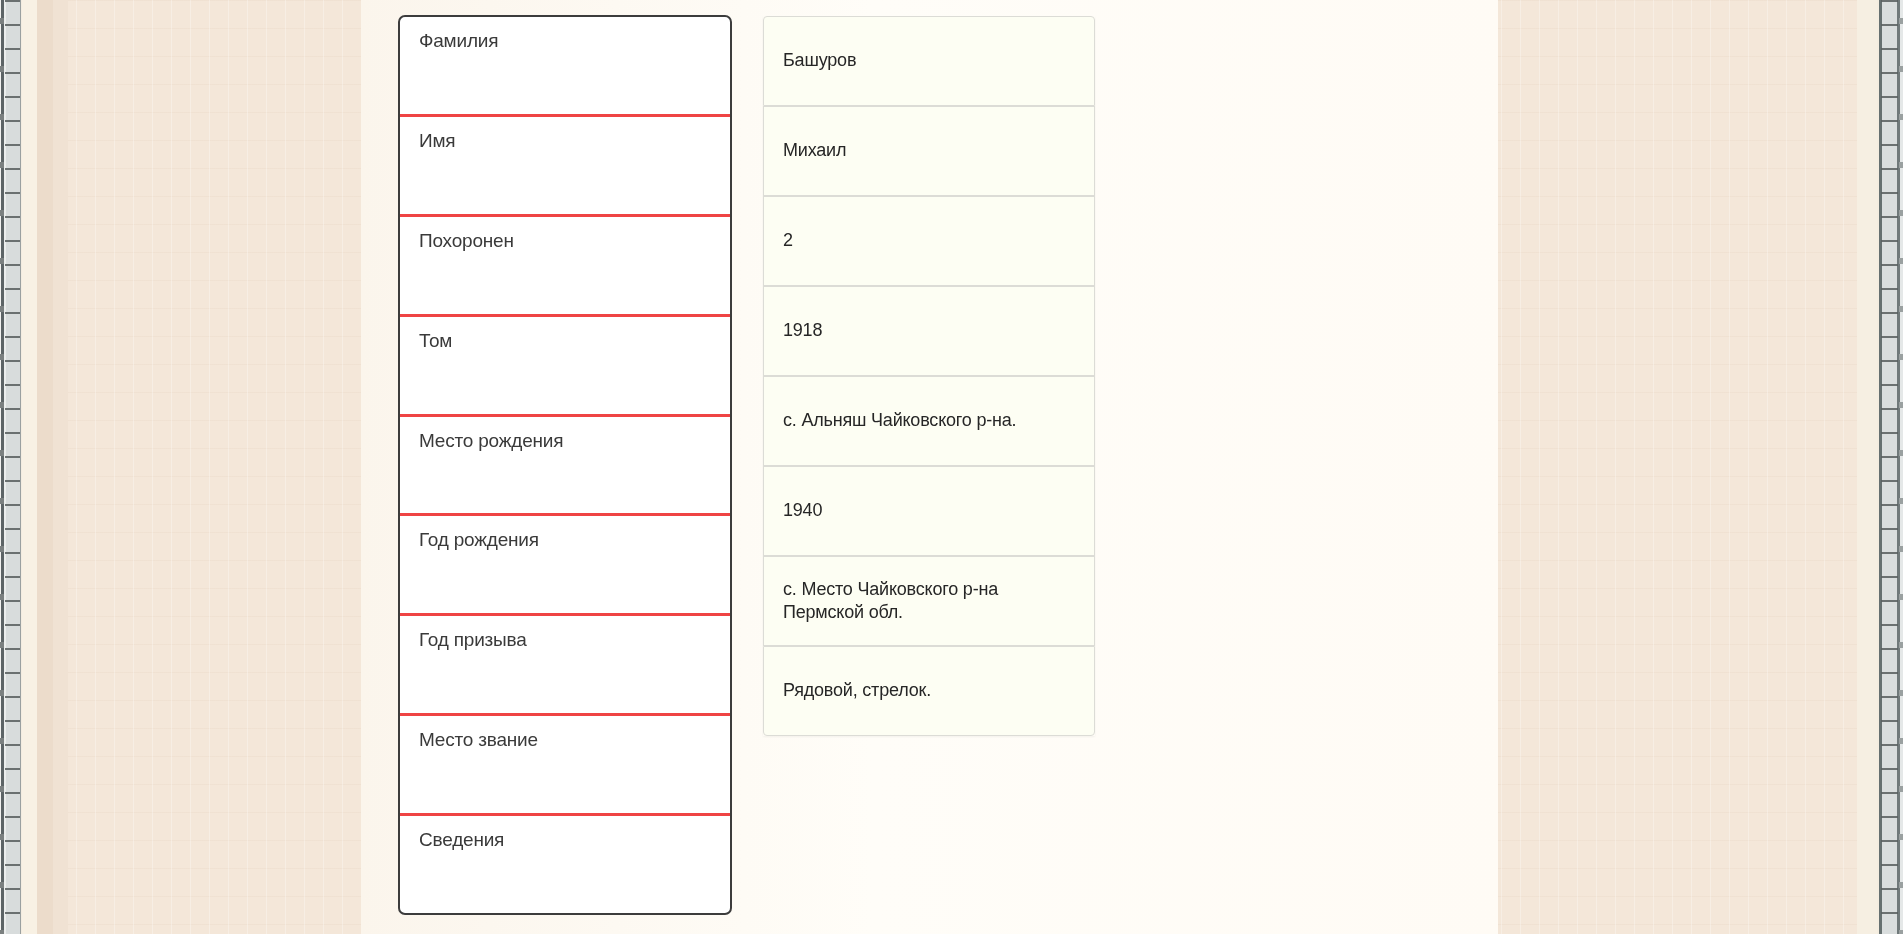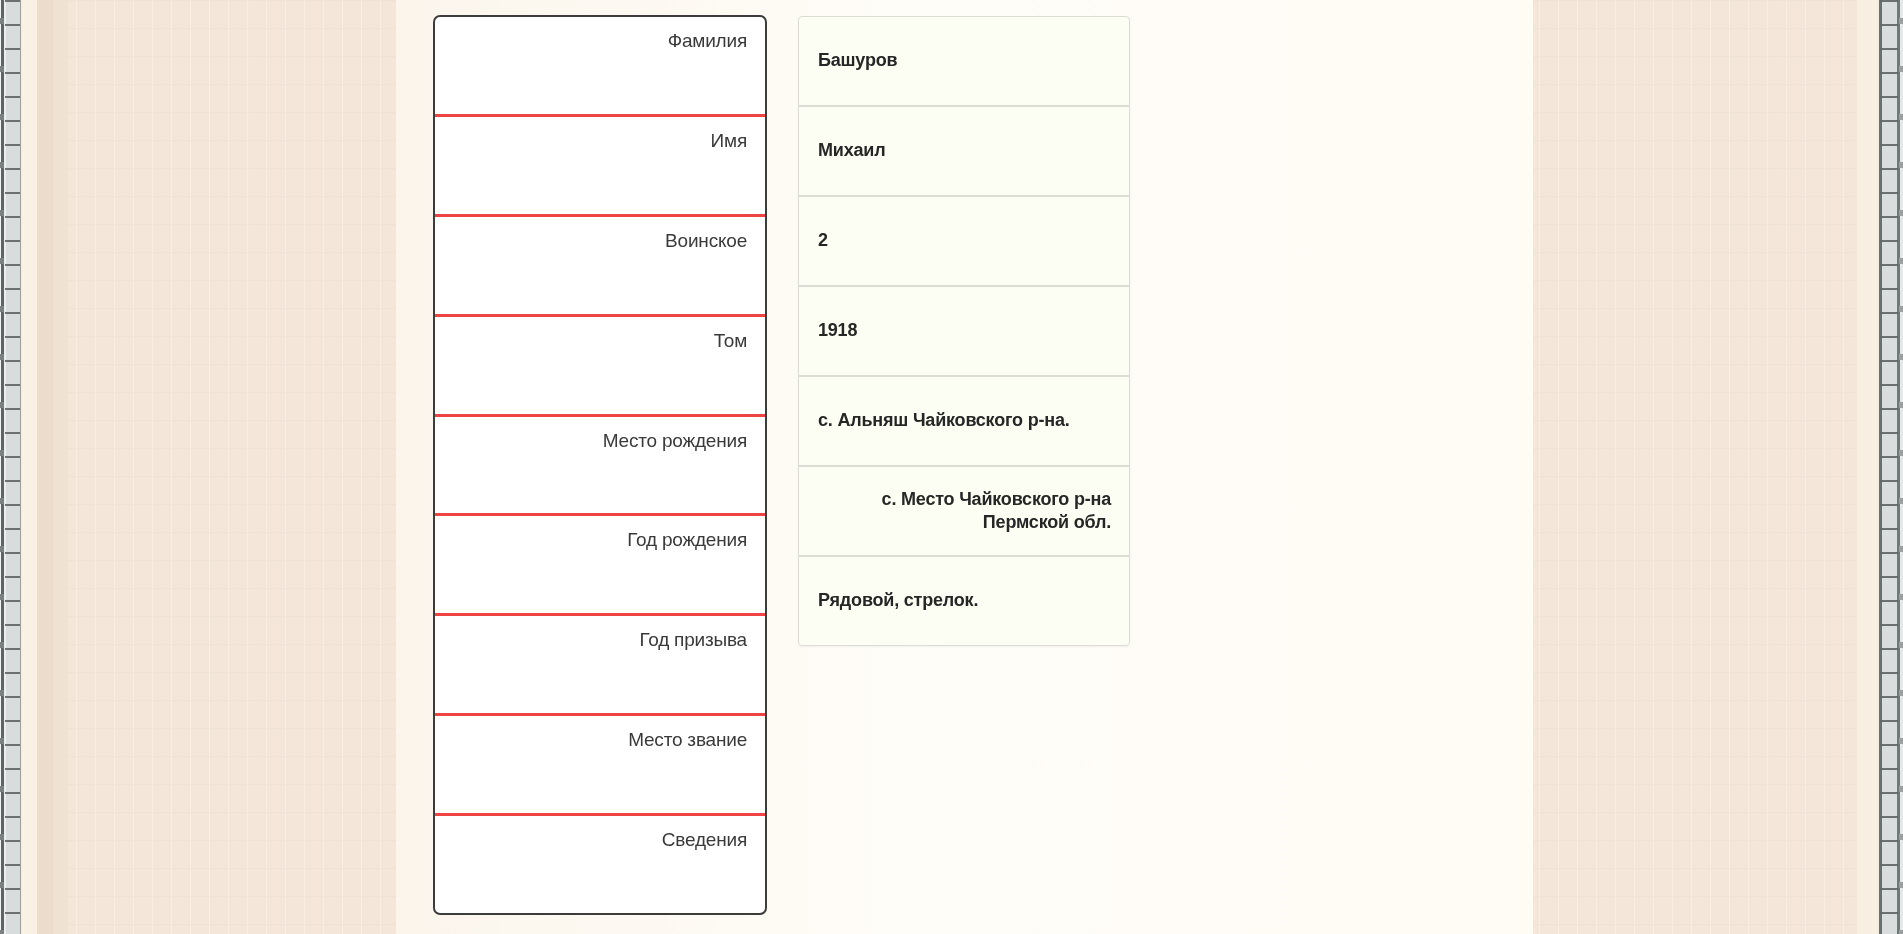--- a/index.html
+++ b/index.html
@@ -58,23 +58,22 @@
     position:absolute; left:22px; top:0; bottom:0; width:46px;
     background:linear-gradient(to right, #f8f1e4 0 15px, #ecdccb 15px 31px, #f0e2d3 31px 46px);
   }
   .band.right {
     position:absolute; right:26px; top:0; bottom:0; width:20px;
     background:#f6efe2;
   }
 
   
   .content-col {
-    position:absolute; left:396px; top:0; width:1137px; height:100%;
+    position:absolute; left:361px; top:0; width:1137px; height:100%;
     background:linear-gradient(to right, #fbf5ec 0%, #fffdf8 45%, #fffbf5 100%);
-    text-align:right;
   }
 
   
   .label-table {
     position:absolute; left:37px; top:15px; width:334px; height:900px;
     background:#ffffff;
     border:2px solid #3c3c3c; border-radius:7px;
     display:flex; flex-direction:column;
   }
   .label-cell {
@@ -89,21 +88,21 @@
   .value-col {
     position:absolute; left:402px; top:16px; width:332px;
     box-shadow:0 1px 2px rgba(0,0,0,0.05);
   }
   .value-cell {
     height:90px; width:332px;
     background:#fdfef3;
     border:1px solid #dcdcd6;
     display:flex; align-items:center;
     padding:6px 18px 6px 19px;
-    font-size:18px; font-weight:700; line-height:1.28;
+    font-size:18px; font-weight:400; line-height:1.28;
     color:#262626; letter-spacing:-0.2px;
   }
   .value-cell:first-child { border-radius:4px 4px 0 0; }
   .value-cell:last-child  { border-radius:0 0 4px 4px; }
 </style>
 </head>
 <body>
 
 <div class="page">
   <div class="bg-texture"></div>
@@ -112,35 +111,36 @@
     <div class="separators"></div>
     <div class="nubs"></div>
   </div>
   <div class="band left"></div>
 
   <div class="content-col">
 
     <div class="label-table">
       <div class="label-cell">Фамилия</div>
       <div class="label-cell">Имя</div>
-      <div class="label-cell">Воинское</div>
+      <div class="label-cell">Похоронен</div>
       <div class="label-cell">Том</div>
       <div class="label-cell">Место рождения</div>
       <div class="label-cell">Год рождения</div>
       <div class="label-cell">Год призыва</div>
       <div class="label-cell">Место звание</div>
       <div class="label-cell">Сведения</div>
     </div>
 
     <div class="value-col">
       <div class="value-cell">Башуров</div>
       <div class="value-cell">Михаил</div>
       <div class="value-cell">2</div>
       <div class="value-cell">1918</div>
       <div class="value-cell">с. Альняш Чайковского р-на.</div>
+      <div class="value-cell">1940</div>
       <div class="value-cell">с. Место Чайковского р-на Пермской обл.</div>
       <div class="value-cell">Рядовой, стрелок.</div>
     </div>
 
   </div>
 
   <div class="band right"></div>
   <div class="film-strip right">
     <div class="separators"></div>
     <div class="nubs"></div>

